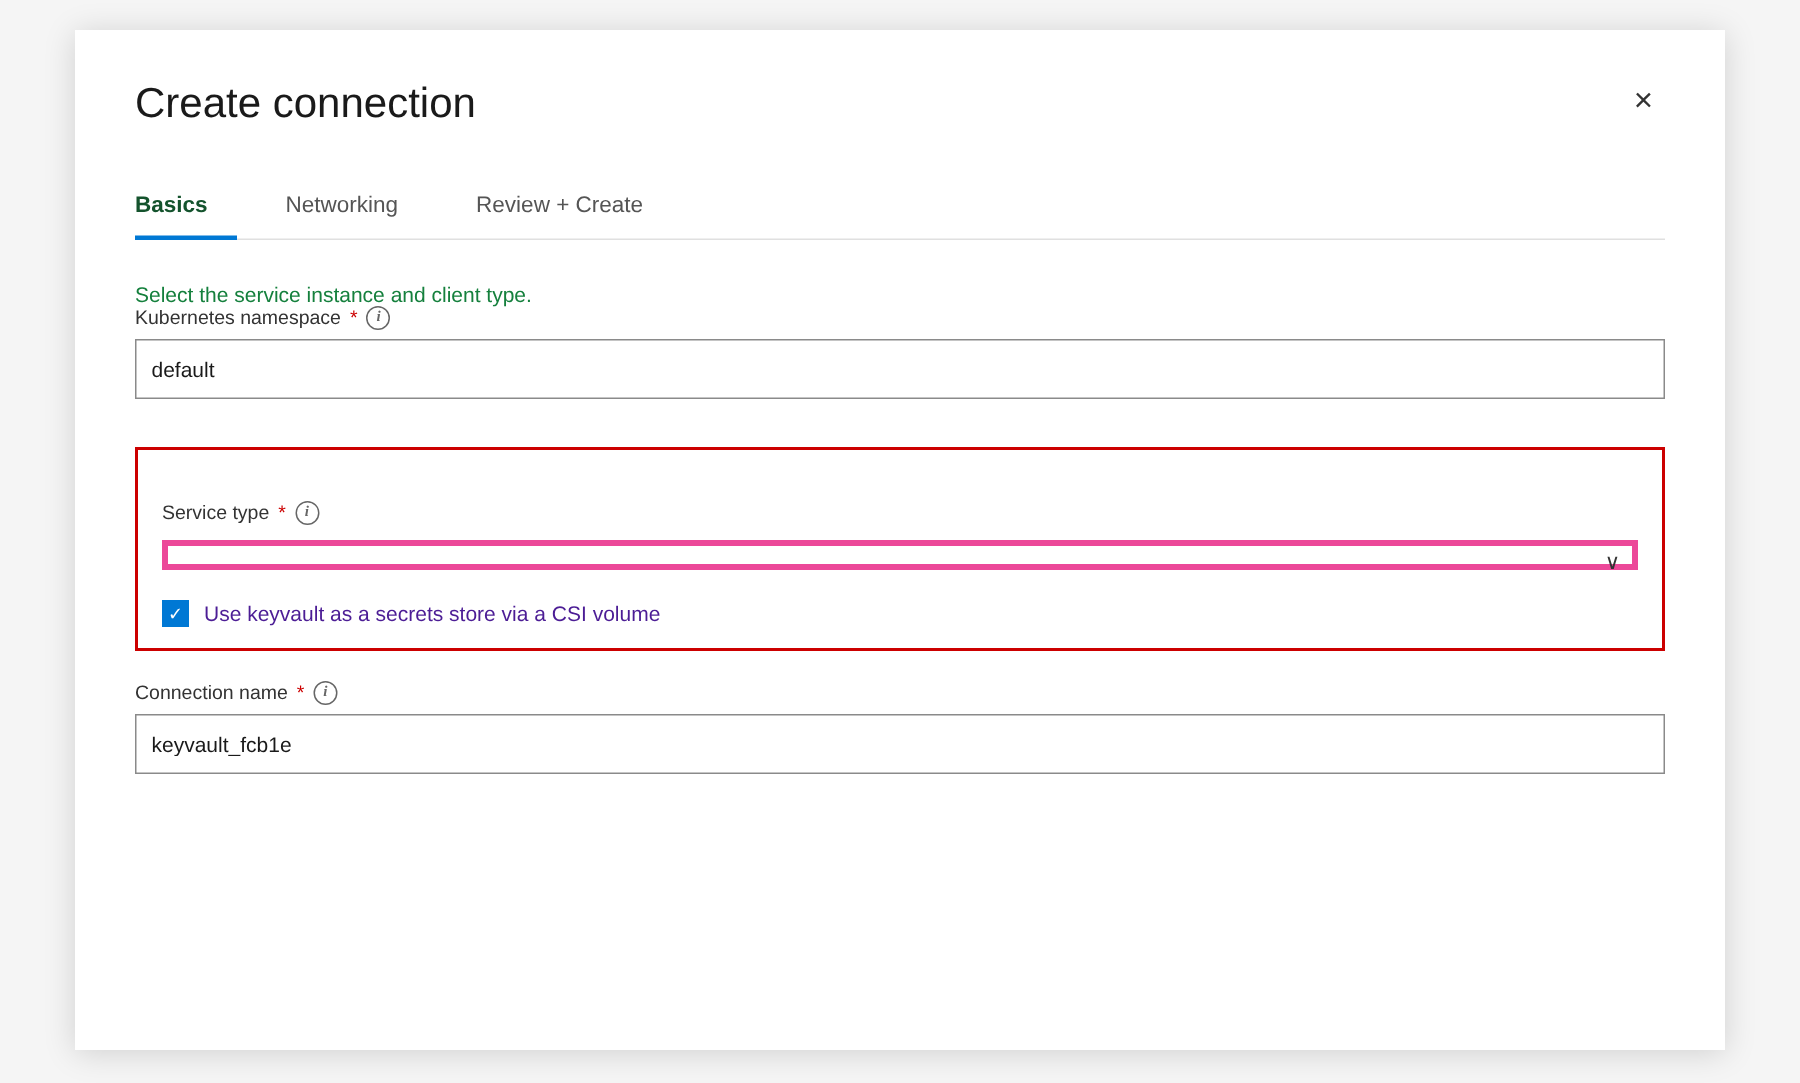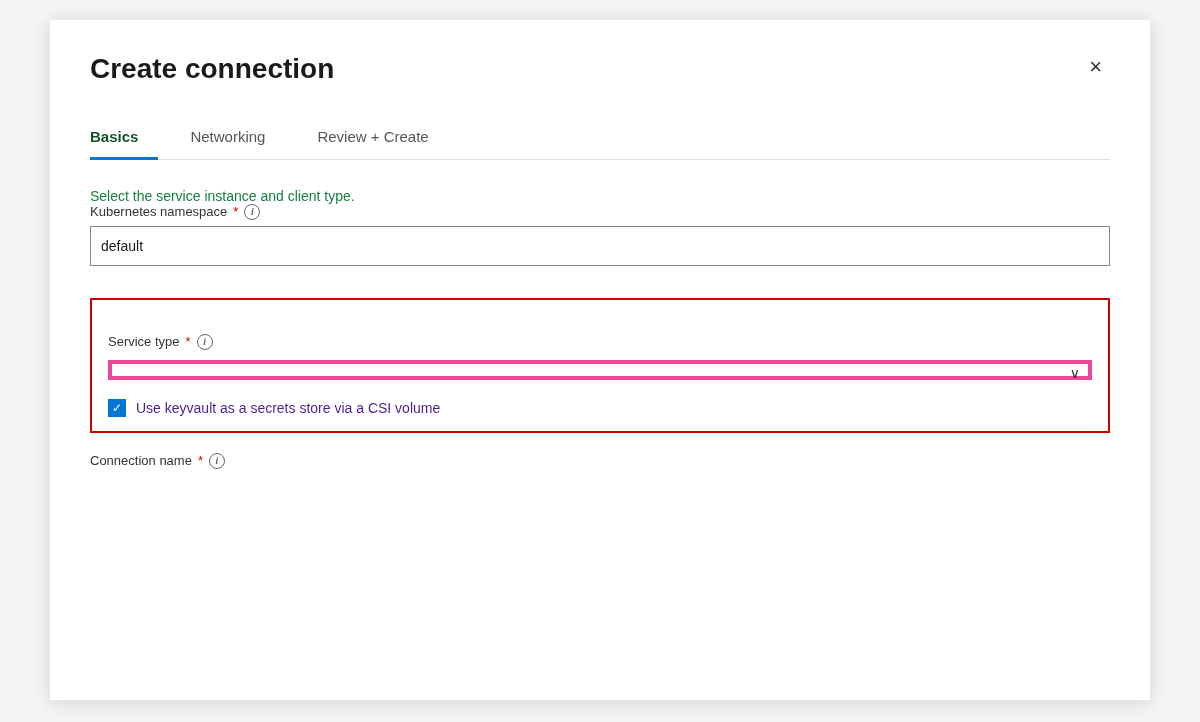--- a/index.html
+++ b/index.html
@@ -29,21 +29,21 @@
 
     .dialog-header {
       display: flex;
       justify-content: space-between;
       align-items: flex-start;
       margin-bottom: 32px;
     }
 
     .dialog-title {
       font-size: 28px;
-      font-weight: 700;
+      font-weight: 400;
       color: #1a1a1a;
       line-height: 1.2;
     }
 
     .close-btn {
       background: none;
       border: none;
       cursor: pointer;
       font-size: 22px;
       color: #333;
@@ -250,14 +250,15 @@
       <label class="checkbox-label">Use keyvault as a secrets store via a CSI volume</label>
     </div>
   </div>
 
   <div class="form-group">
     <div class="form-label">
       <span>Connection name</span>
       <span class="required-star">*</span>
       <span class="info-icon">i</span>
     </div>
+    <input class="form-input" type="text" value="keyvault_fcb1e" style="">
   </div>
 </div>
 
 </body></html>

